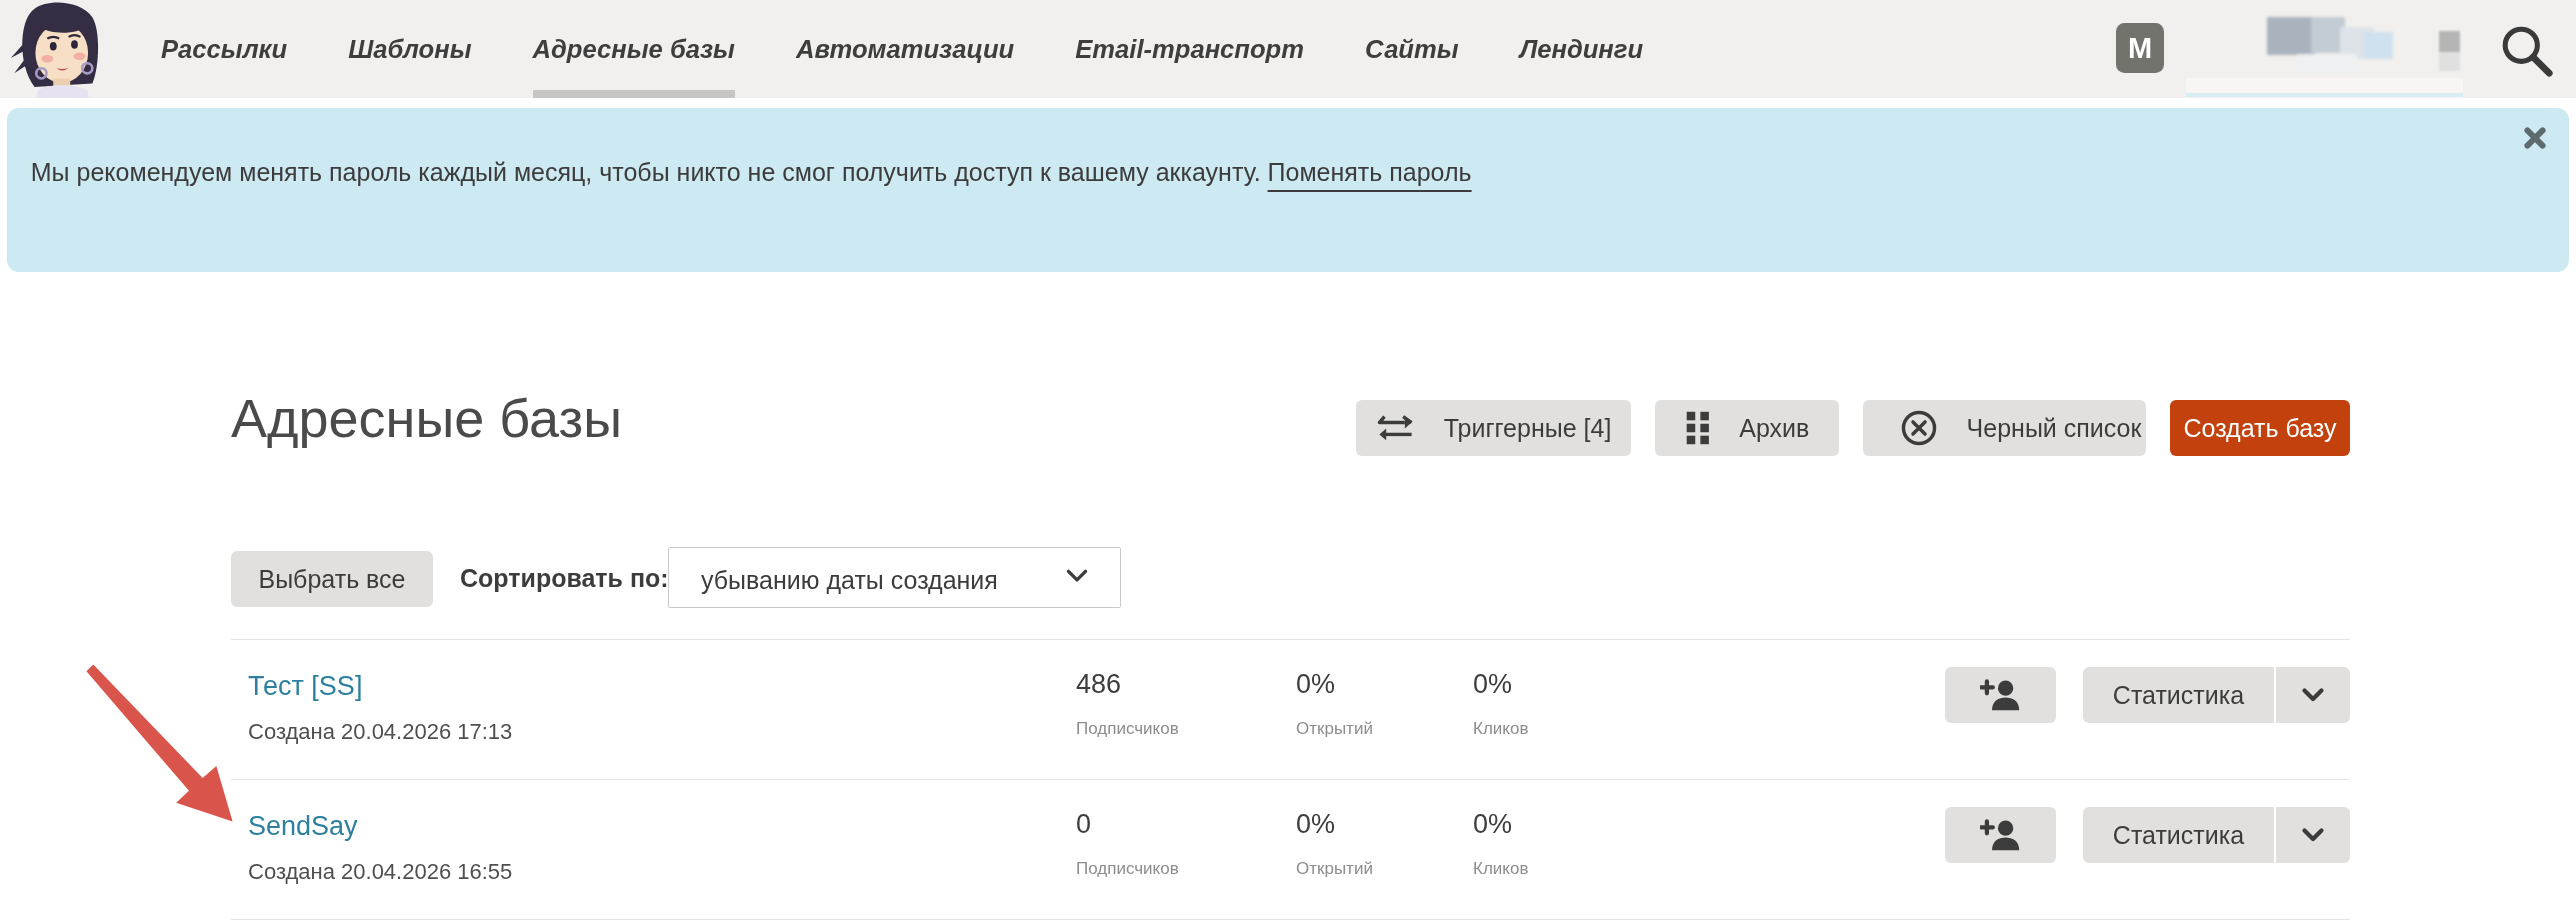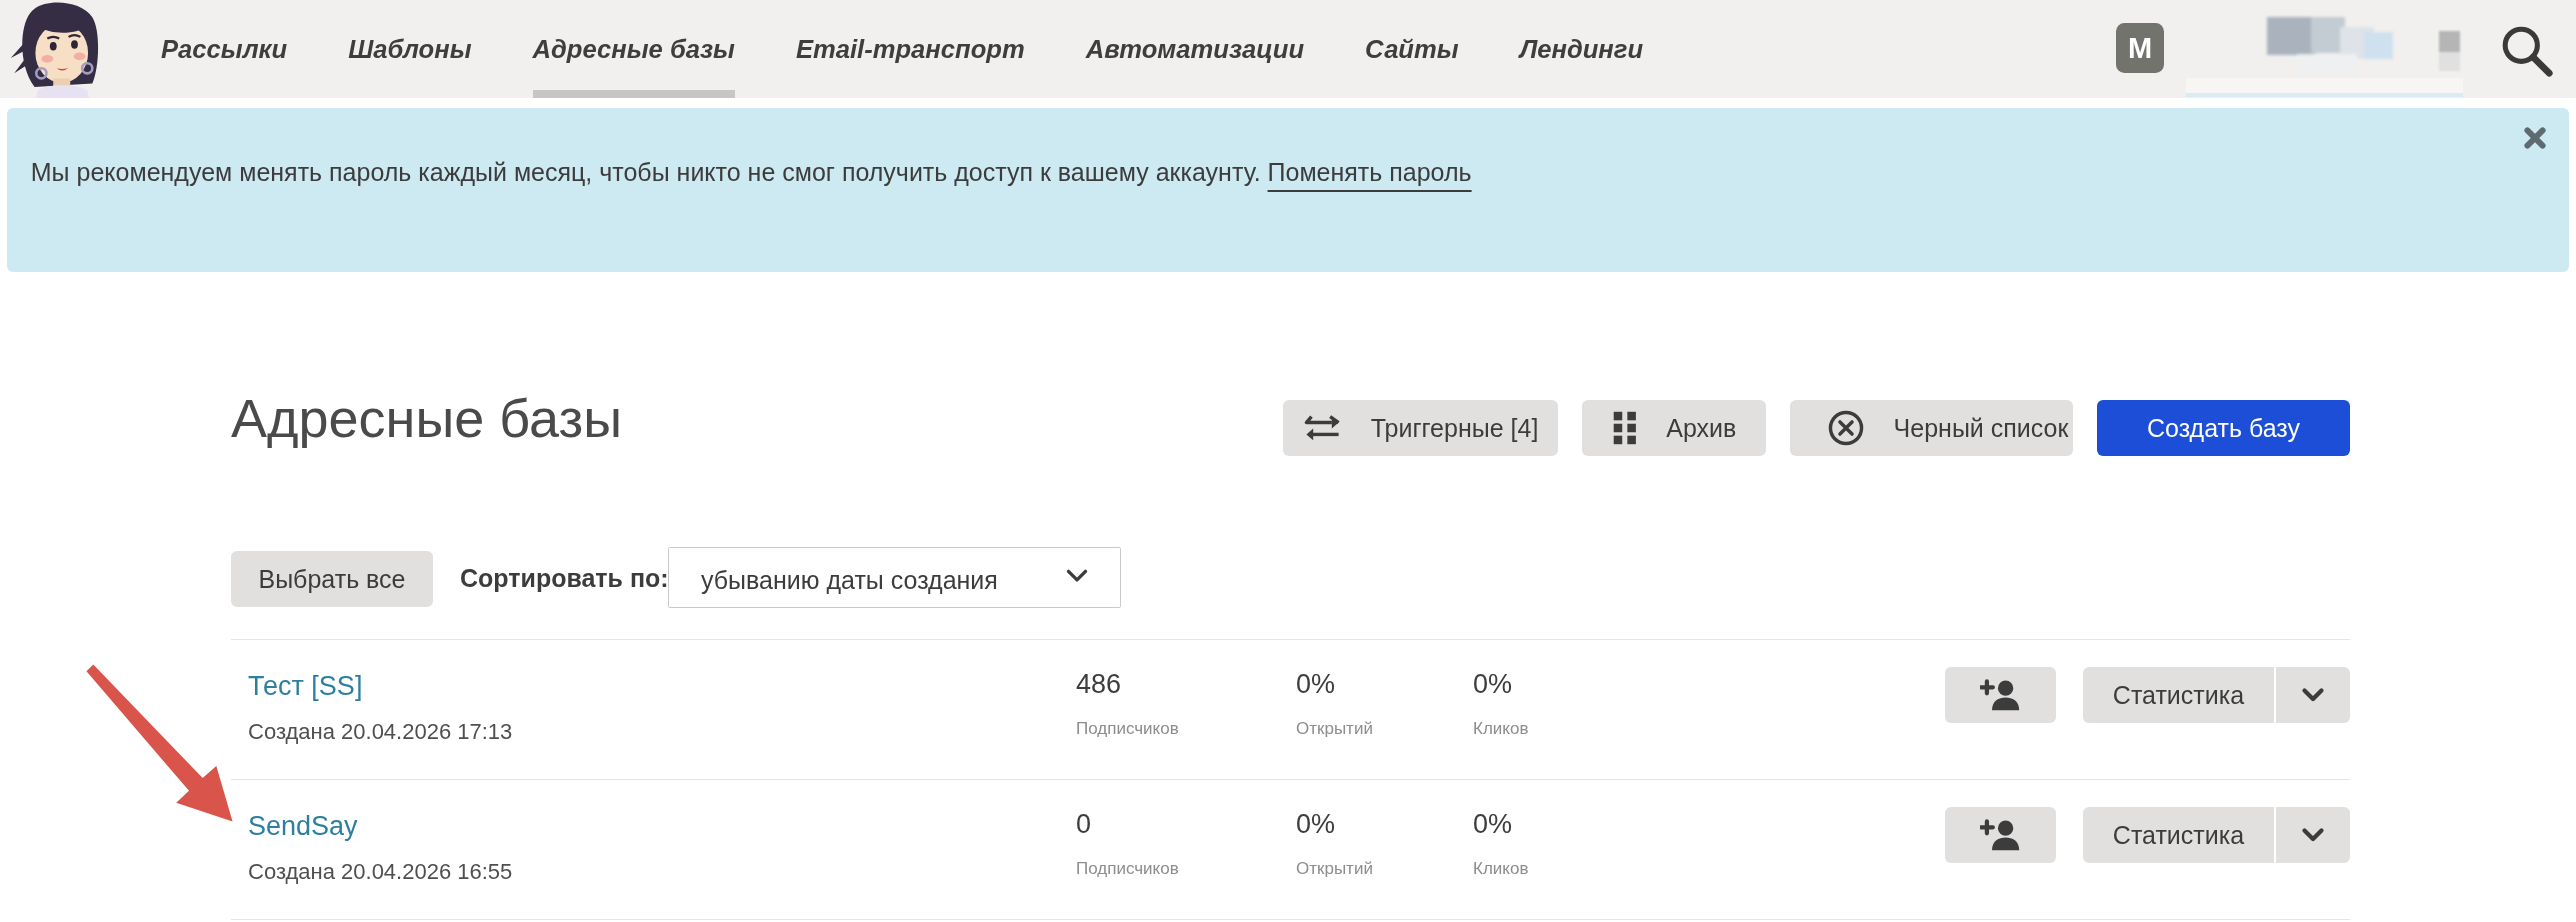--- a/index.html
+++ b/index.html
@@ -19,37 +19,37 @@
     display:flex; align-items:center; justify-content:center; }
   .blur-name { position:absolute; left:2263px; top:10.2px; width:213px; height:68px; filter:blur(1.7px); }
   .blur-name .b { position:absolute; }
   .blur-sm { position:absolute; left:2439px; top:31px; width:20.5px; height:39px; filter:blur(0.9px); }
   .search-btn { position:absolute; left:2495px; top:19px; width:61px; height:61px; cursor:pointer; }
   .dropdown-remnant { position:absolute; left:2186px; top:78px; width:277px; height:19px;
     background:#f7f6f4; border-bottom:4.3px solid #d9ecf3; z-index:3; }
 
   
   .banner { position:absolute; left:6.8px; top:108px; width:2562px; height:164px;
-    background:#cde9f2; border-radius:6px; }
+    background:#cde9f2; border-radius:12px; }
   .banner-text { position:absolute; left:24px; top:50px; font-size:25px; color:#3c3c3c; }
   .banner-link { color:#3c3c3c; text-decoration:underline; text-underline-offset:9.4px;
     text-decoration-thickness:1.7px; cursor:pointer; }
   .banner-close { position:absolute; right:19px; top:15.4px; width:29px; height:29px;
     cursor:pointer; display:flex; align-items:center; justify-content:center; }
 
   
   .main { position:absolute; left:231px; top:272px; width:2119px; }
   .page-title { position:absolute; left:0; top:115px; font-size:54px; font-weight:400; color:#4a4a4a; }
 
   .top-actions { position:absolute; right:0; top:128px; height:56px; display:flex; gap:24px; }
   .btn { display:flex; align-items:center; justify-content:center; gap:29px; height:56px;
     background:#e1e0df; border-radius:6px; font-size:25px; color:#3c3c3c; cursor:pointer; white-space:nowrap; }
   .btn-triggers { width:275px; } .btn-archive { width:184px; }
   .btn-blacklist { width:283px;padding-left:32px; }
-  .btn-dark { width:253px; background:#1d4ed8; color:#ffffff; }
+  .btn-dark { width:180px; background:#c2410c; color:#ffffff; }
   .icon { display:inline-flex; align-items:center; justify-content:center; }
 
   .filters { position:absolute; left:0; top:279px; height:60px; width:100%; }
   .btn-select-all { position:absolute; left:0; top:0; width:202px; height:56px; }
   .sort-label { position:absolute; left:229px; top:12.8px; font-size:25px; font-weight:700; color:#3c3c3c; }
   .sort-select { position:absolute; left:437px; top:-4.3px; width:453px; height:61px; background:#ffffff;
     border:1.7px solid #c9c9c9; border-radius:1.7px; display:flex; 
     padding:18px 32px; font-size:25px; color:#3c3c3c; cursor:pointer; }
   .sort-select .chev { position:absolute; right:31px; top:20.5px; }
 
@@ -87,22 +87,22 @@
     <path stroke="#2c2638" stroke-width="2.5" fill="none" d="M70,41 Q77,37 84,41"></path>
     <path fill="#c44" d="M56,78 Q63,84 70,77 Q64,80 56,78 Z"></path>
     <circle cx="38" cy="84" r="6" fill="none" stroke="#a49cc2" stroke-width="3"></circle>
     <circle cx="92" cy="78" r="6" fill="none" stroke="#a49cc2" stroke-width="3"></circle>
   </svg>
 
   <div class="nav">
     <div class="nav-item">Рассылки</div>
     <div class="nav-item">Шаблоны</div>
     <div class="nav-item active">Адресные базы</div>
+    <div class="nav-item">Автоматизации</div>
     <div class="nav-item">Email-транспорт</div>
-    <div class="nav-item">Автоматизации</div>
     <div class="nav-item">Сайты</div>
     <div class="nav-item">Лендинги</div>
   </div>
 
   <div class="acct-badge">M</div>
 
   <div class="blur-name">
     <div class="b" style="left:4.3px;top:6.8px;width:48px;height:38px;background:#a9b2bd;"></div>
     <div class="b" style="left:48px;top:6.8px;width:34px;height:36px;background:#c3cbd3;"></div>
     <div class="b" style="left:77px;top:17px;width:34px;height:32px;background:#dde3e8;"></div>

